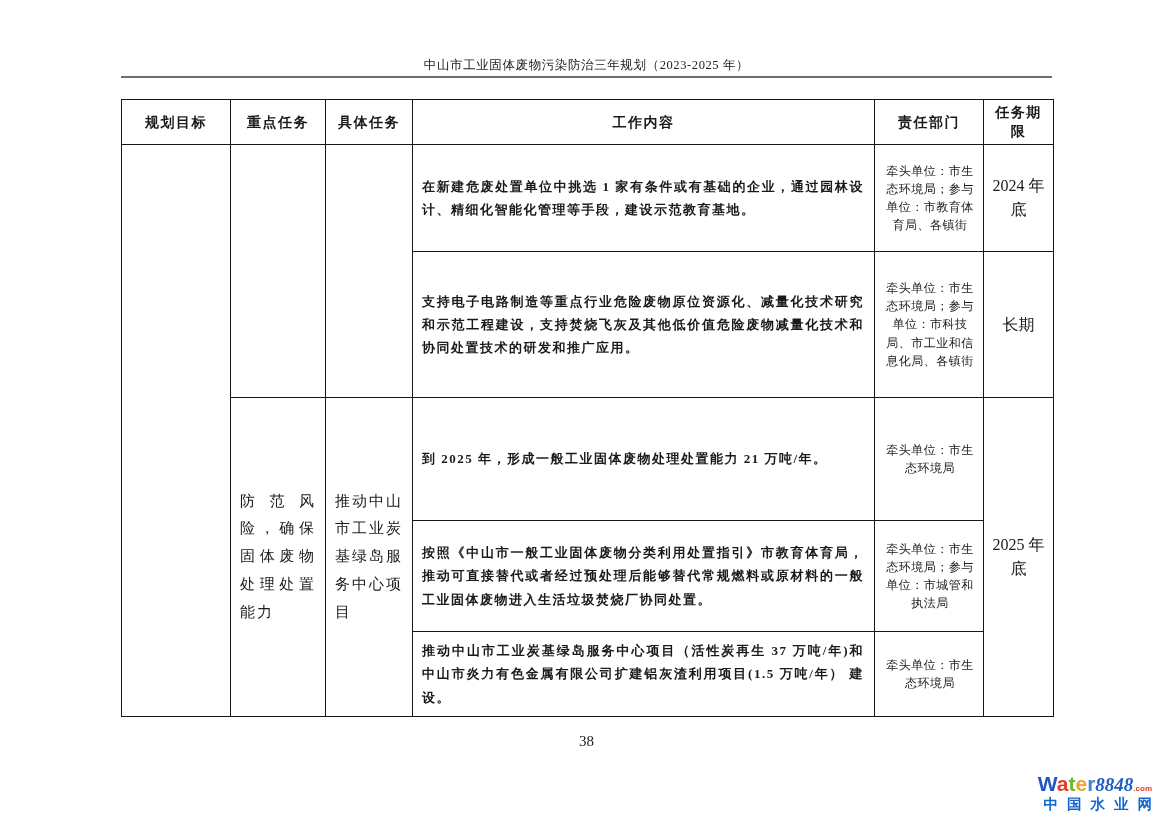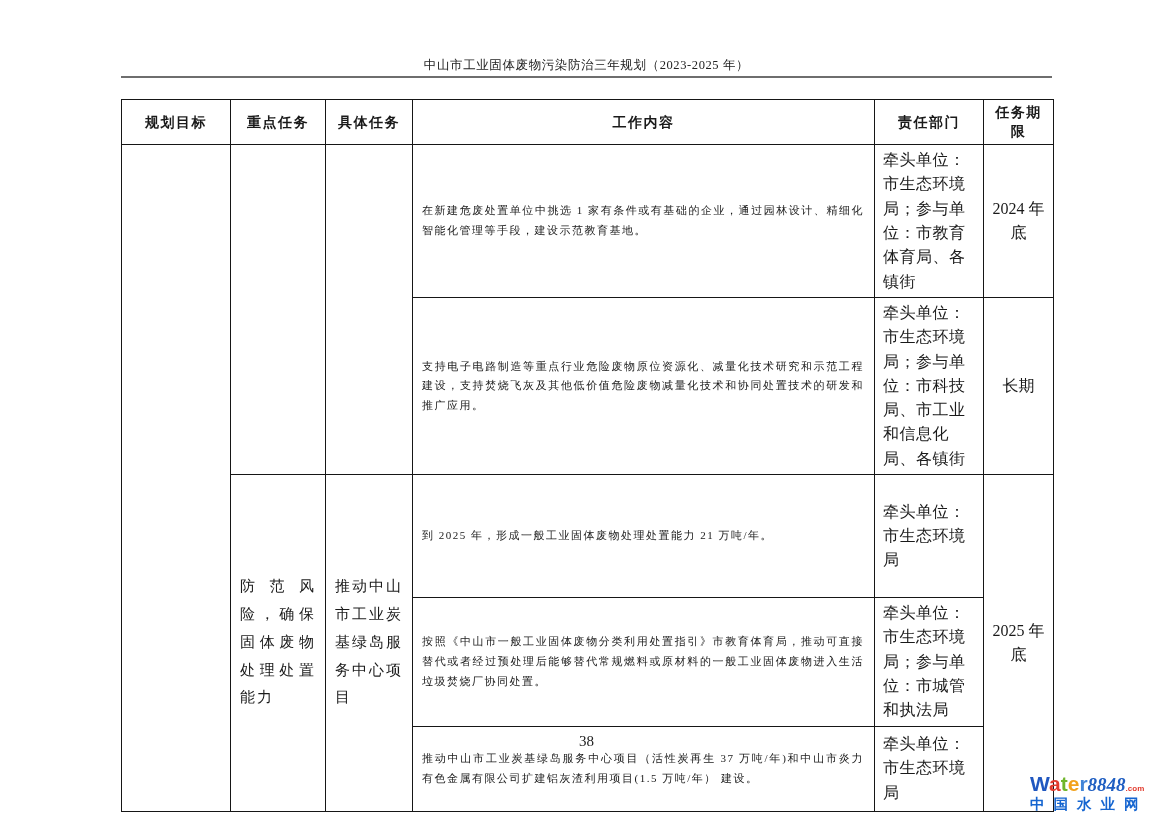--- a/index.html
+++ b/index.html
@@ -58,31 +58,32 @@
     line-height: 1.35;
   }
   tr.row-head { height: 45px; }
   tr.row-1 { height: 107px; }
   tr.row-2 { height: 146px; }
   tr.row-3 { height: 123px; }
   tr.row-4 { height: 111px; }
   tr.row-5 { height: 85px; }
 
   td.cell-work {
-    font-size: 11px;
+    font-size: 13px;
     line-height: 1.78;
     text-align: justify;
     text-justify: inter-character;
     letter-spacing: 1.5px;
     padding: 4px 10px 4px 9px;
+    font-weight: bold;
   }
   td.cell-dept {
-    font-size: 16px;
+    font-size: 12px;
     line-height: 1.52;
-    text-align: left;
+    text-align: center;
     letter-spacing: 0.5px;
     padding: 3px 6px 3px 8px;
   }
   td.cell-deadline {
     font-size: 16px;
     line-height: 1.5;
     text-align: center;
     padding: 2px 6px;
   }
   td.cell-task {
@@ -102,24 +103,24 @@
     top: 733px;
     width: 931px;
     text-align: center;
     font-size: 15px;
     color: #222;
   }
 
   
   .logo {
     position: absolute;
-    right: 3px;
+    right: 17px;
     top: 773px;
     width: 136px;
-    text-align: left;
+    text-align: right;
     font-family: "Liberation Sans", sans-serif;
     line-height: 1;
     user-select: none;
   }
   .logo-line1 { white-space: nowrap; }
   .logo-word {
     font-weight: bold;
     font-size: 21px;
     letter-spacing: 0;
   }

